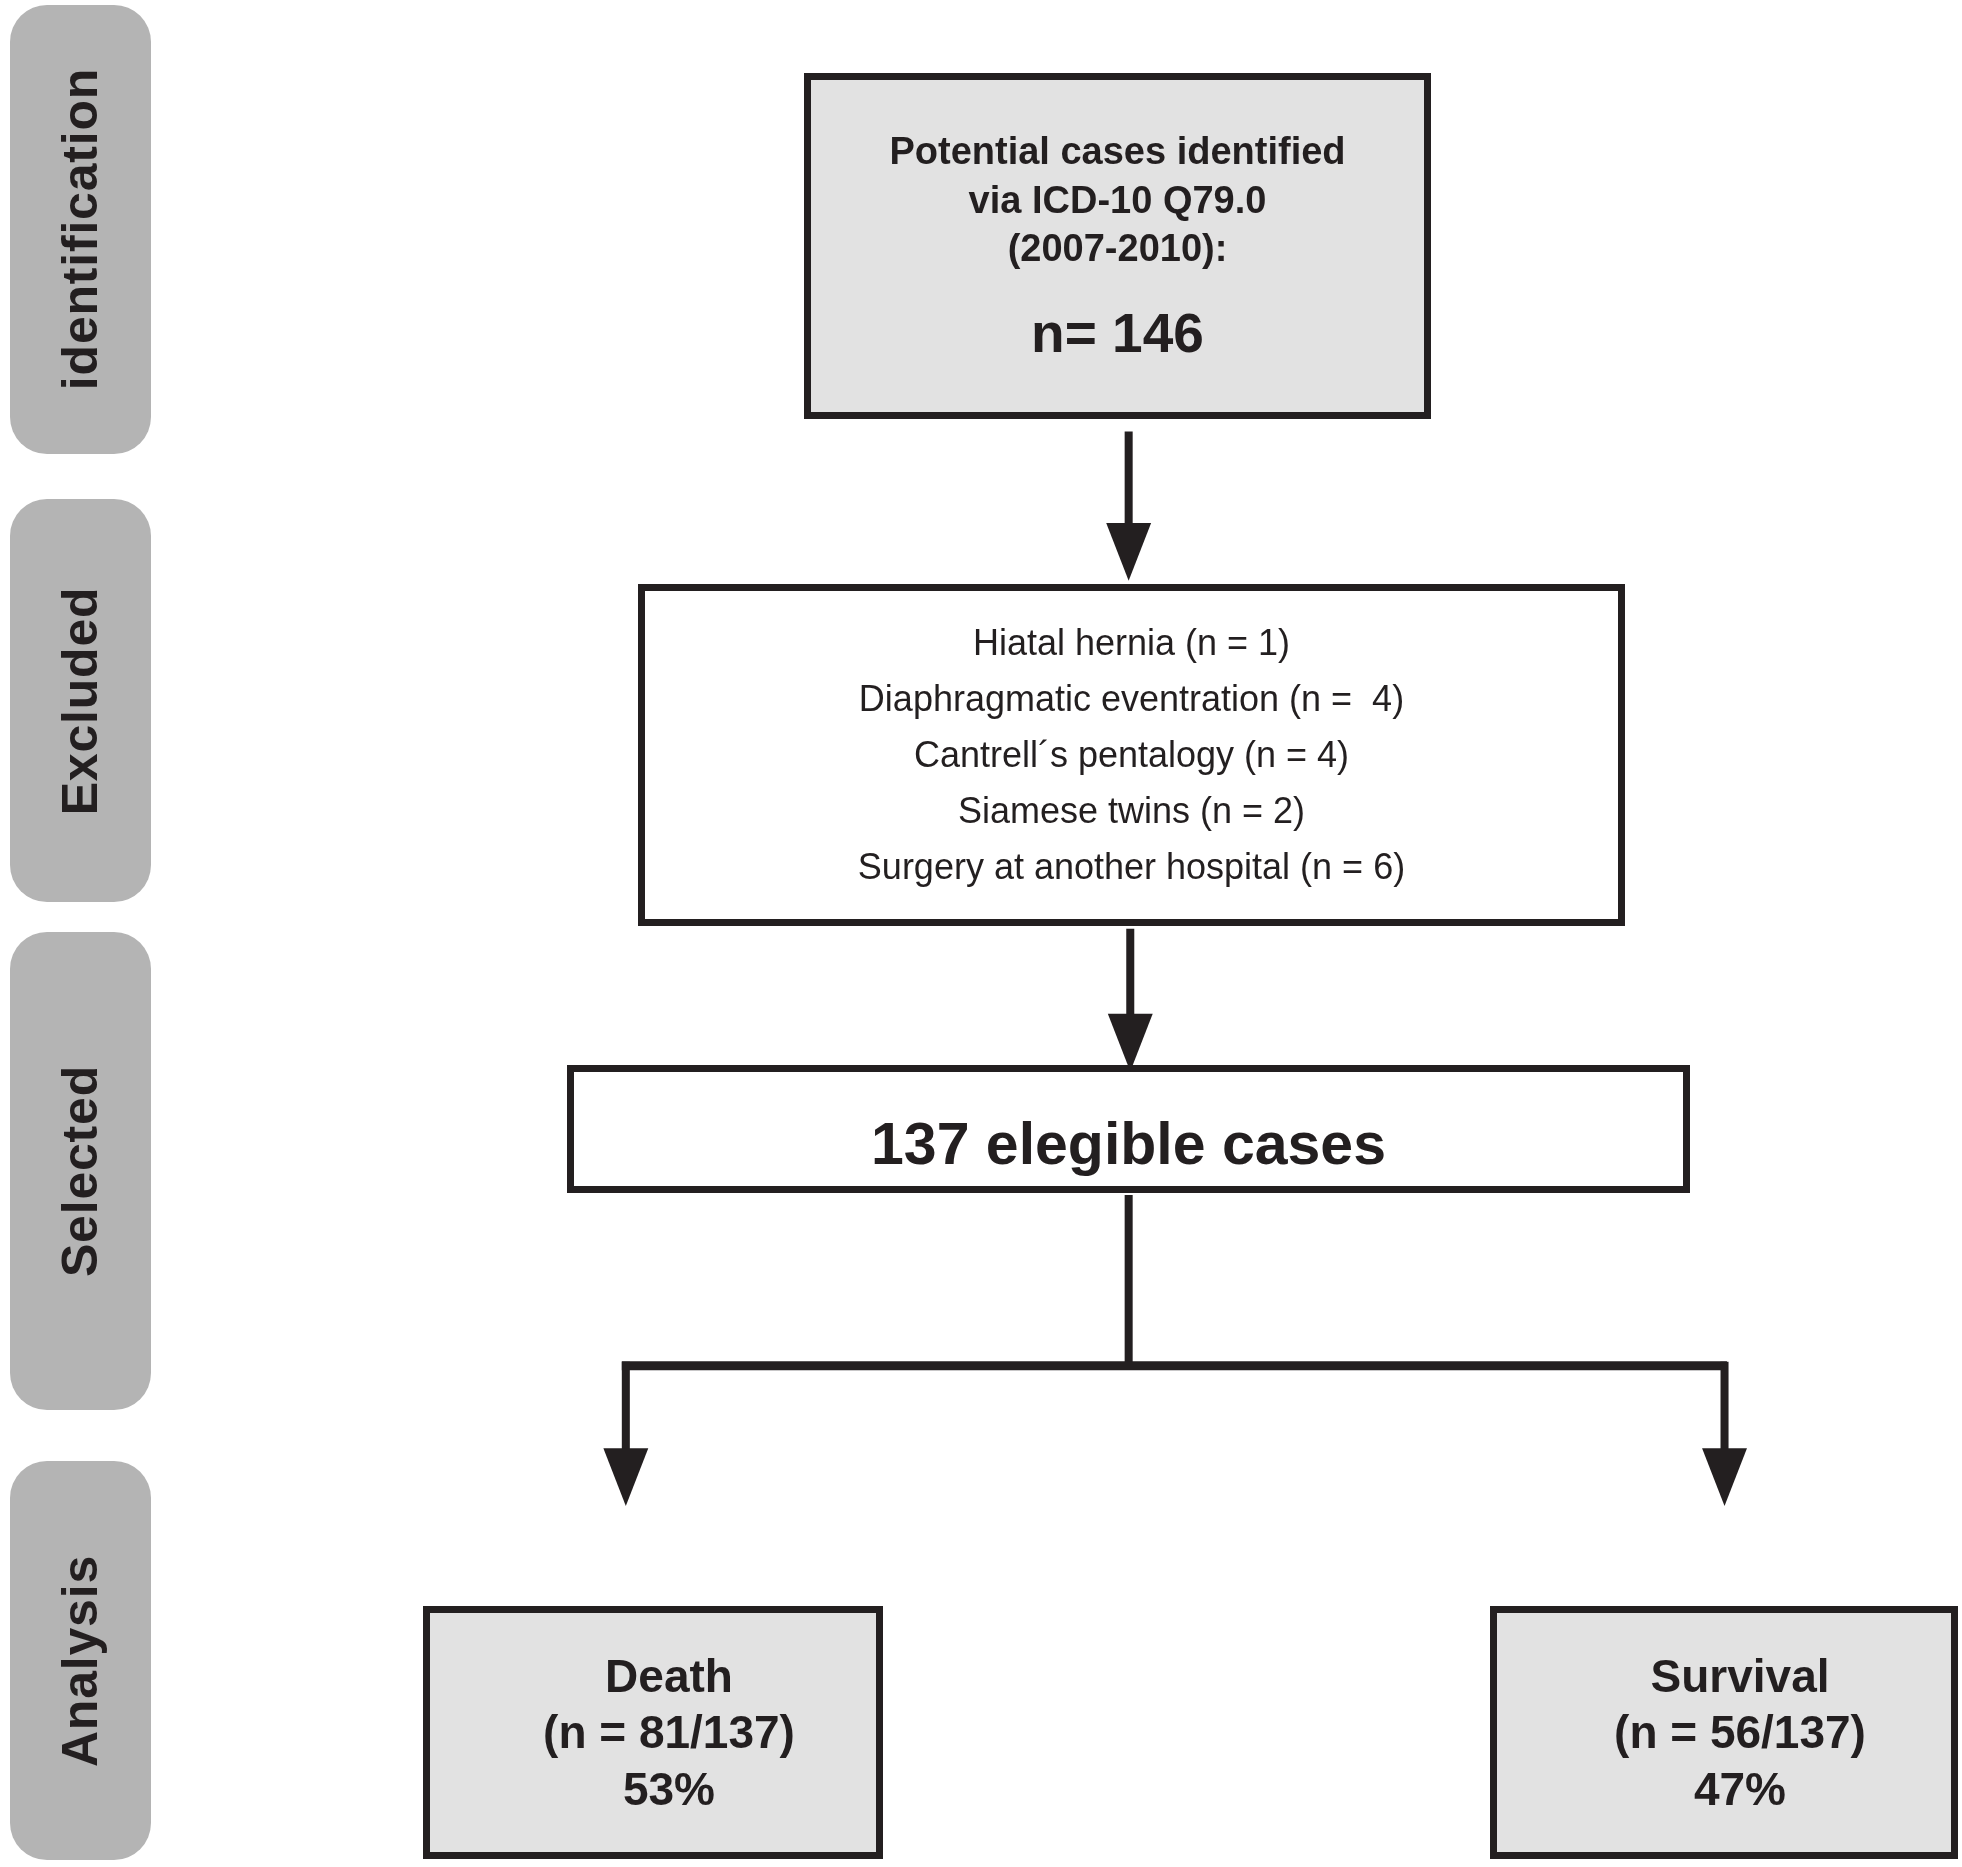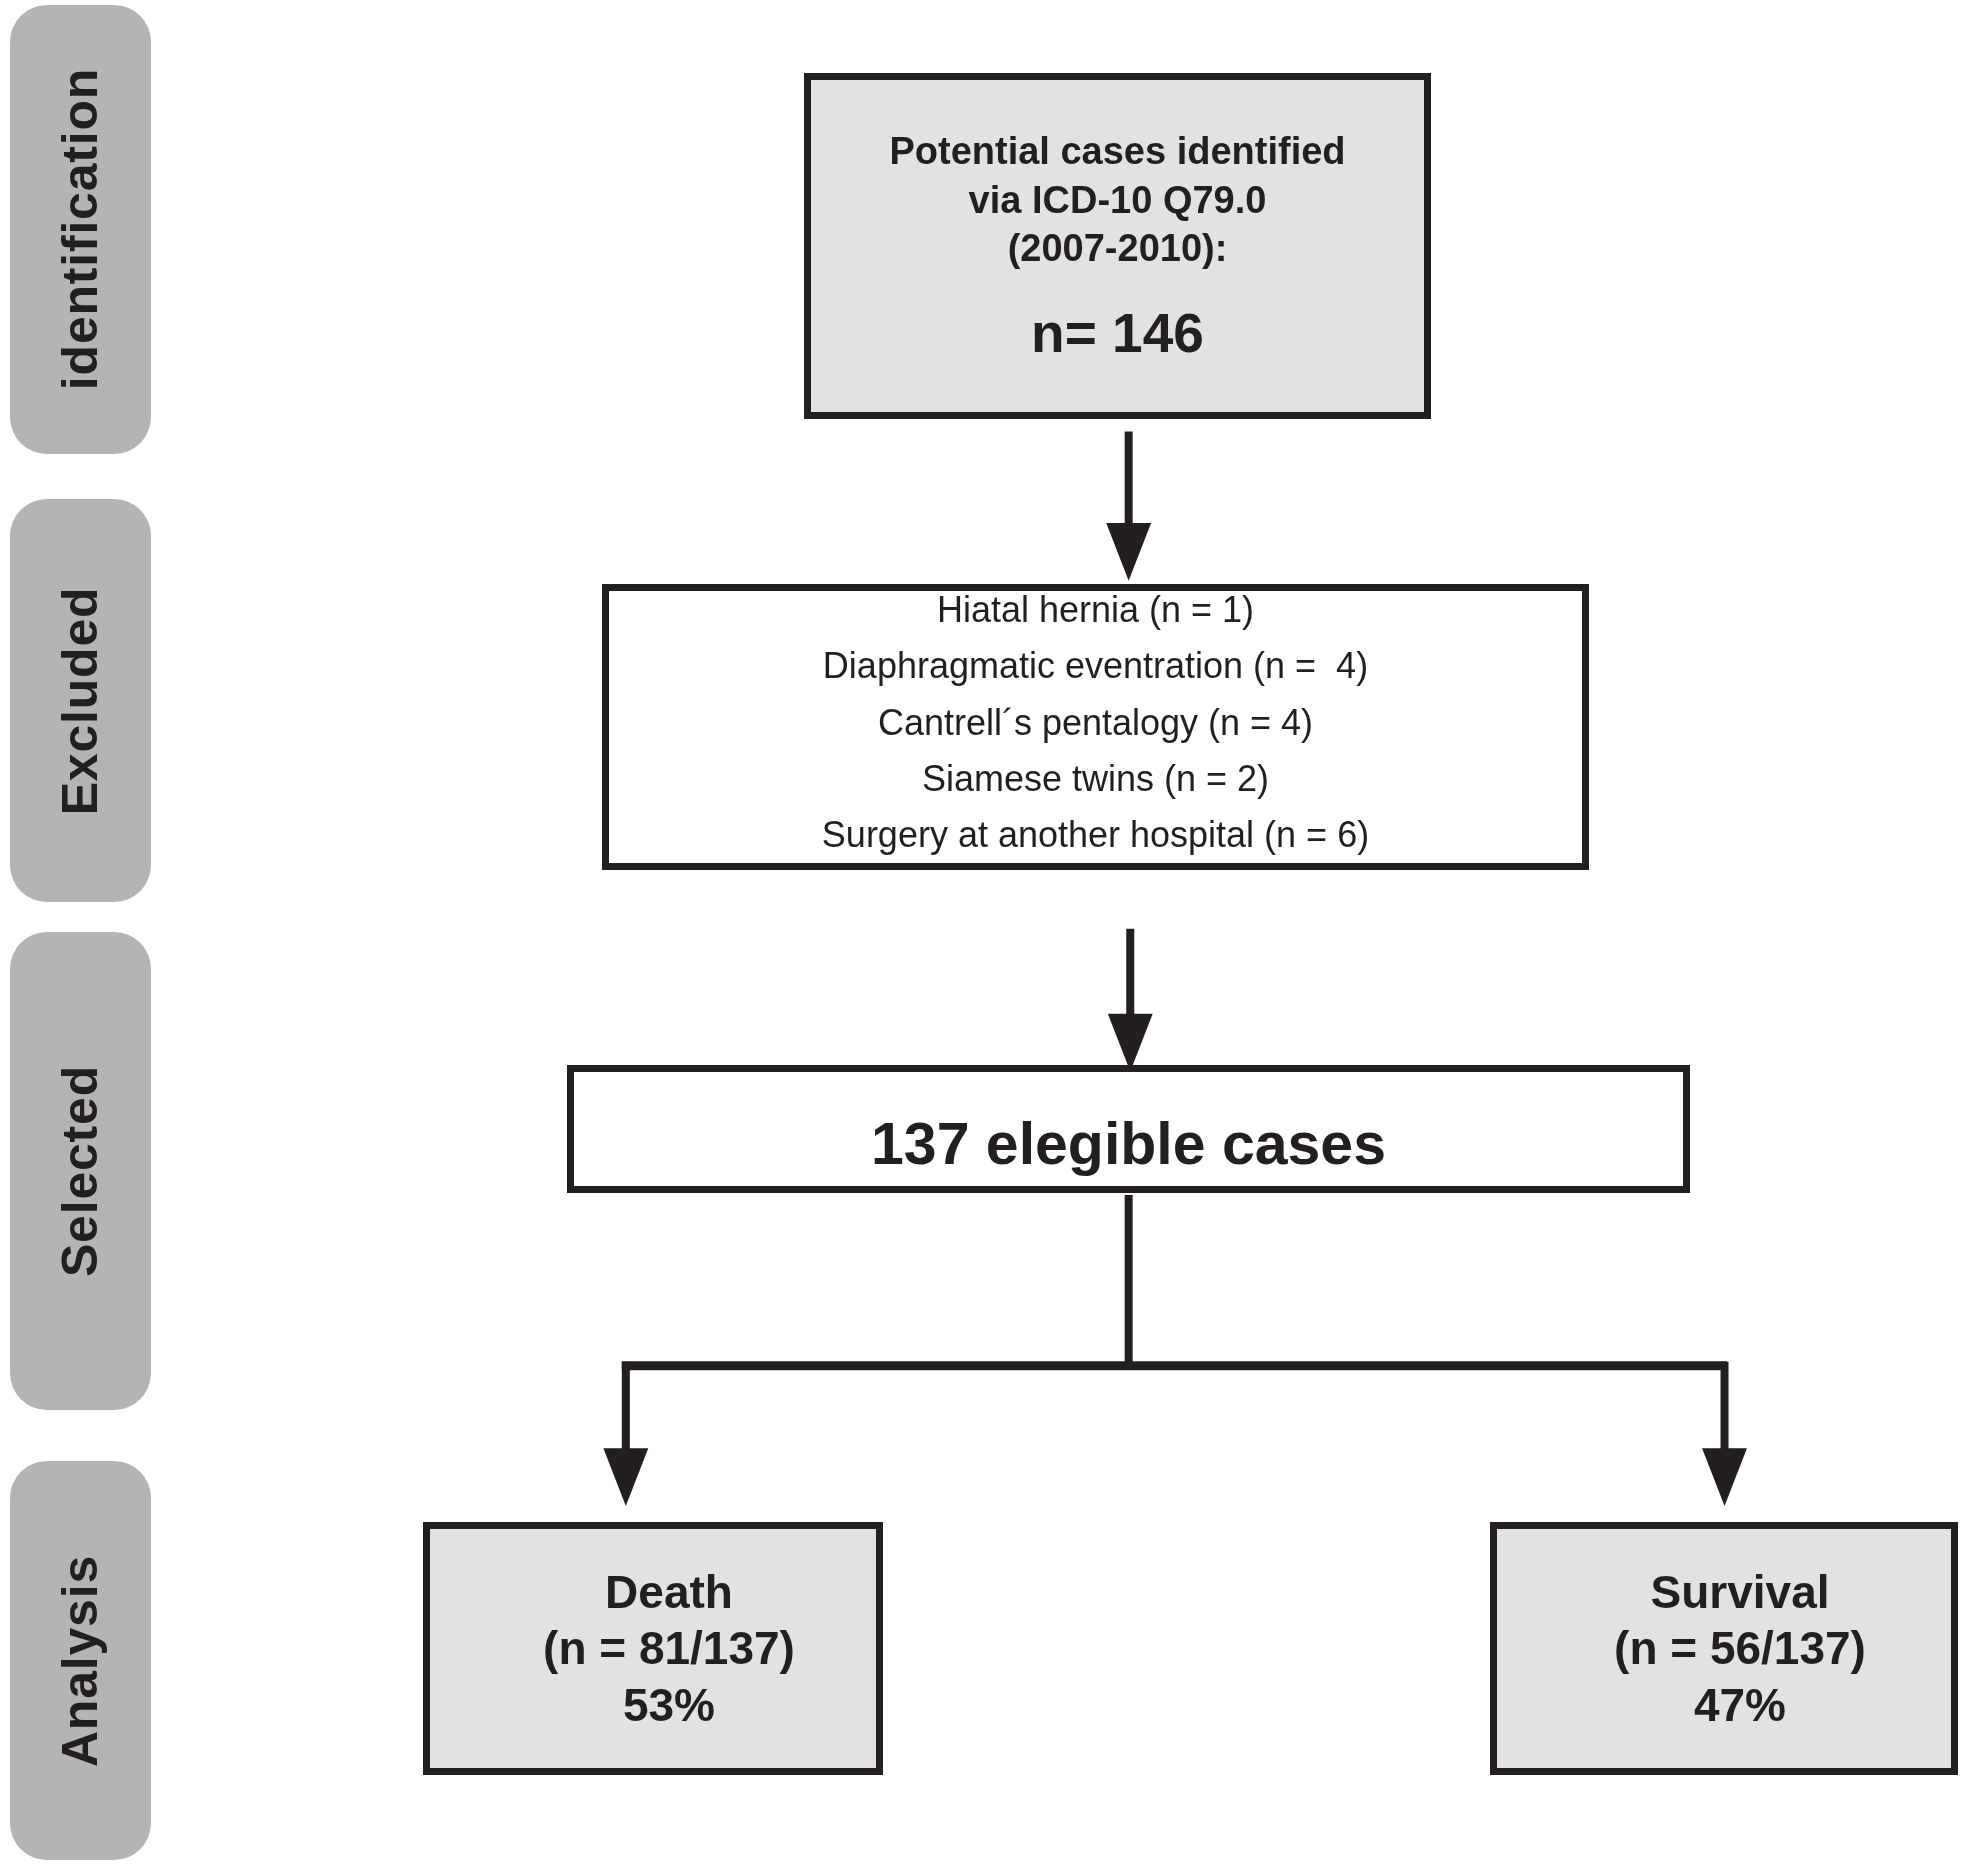--- a/index.html
+++ b/index.html
@@ -49,32 +49,32 @@
     justify-content: center;
     text-align: center;
   }
   .box-gray  { background: #e2e2e2; }
   .box-white { background: #ffffff; }
 
   .identified-box { left: 804px; top: 73px; width: 627px; height: 346px; }
   .identified-box .box-line  { font-size: 38px; font-weight: 700; line-height: 1.28; }
   .identified-box .box-count { font-size: 55px; font-weight: 700; margin-top: 28px; text-align: right; }
 
-  .excluded-box { left: 602px; top: 584px; width: 987px; height: 286px; justify-content: flex-end; }
+  .excluded-box { left: 638px; top: 584px; width: 987px; height: 342px; }
   .excluded-box .ex-line {
     font-size: 36px;
     font-weight: 400;
     line-height: 1.56;
     white-space: pre-wrap;
   }
 
   .eligible-box { left: 567px; top: 1065px; width: 1123px; height: 128px; }
   .eligible-box .eligible-text { font-size: 59px; font-weight: 700; margin-top: 29px; }
 
-  .outcome-box { width: 460px; height: 253px; top: 1522px; padding-left: 32px; }
+  .outcome-box { width: 460px; height: 253px; top: 1606px; padding-left: 32px; }
   .death-box    { left: 423px; }
   .survival-box { left: 1490px; width: 468px; }
   .outcome-box .o-line { font-size: 46px; font-weight: 700; line-height: 1.22; }
 
   
   .connectors {
     position: absolute;
     left: 0; top: 0;
     width: 1963px;
     height: 1867px;

